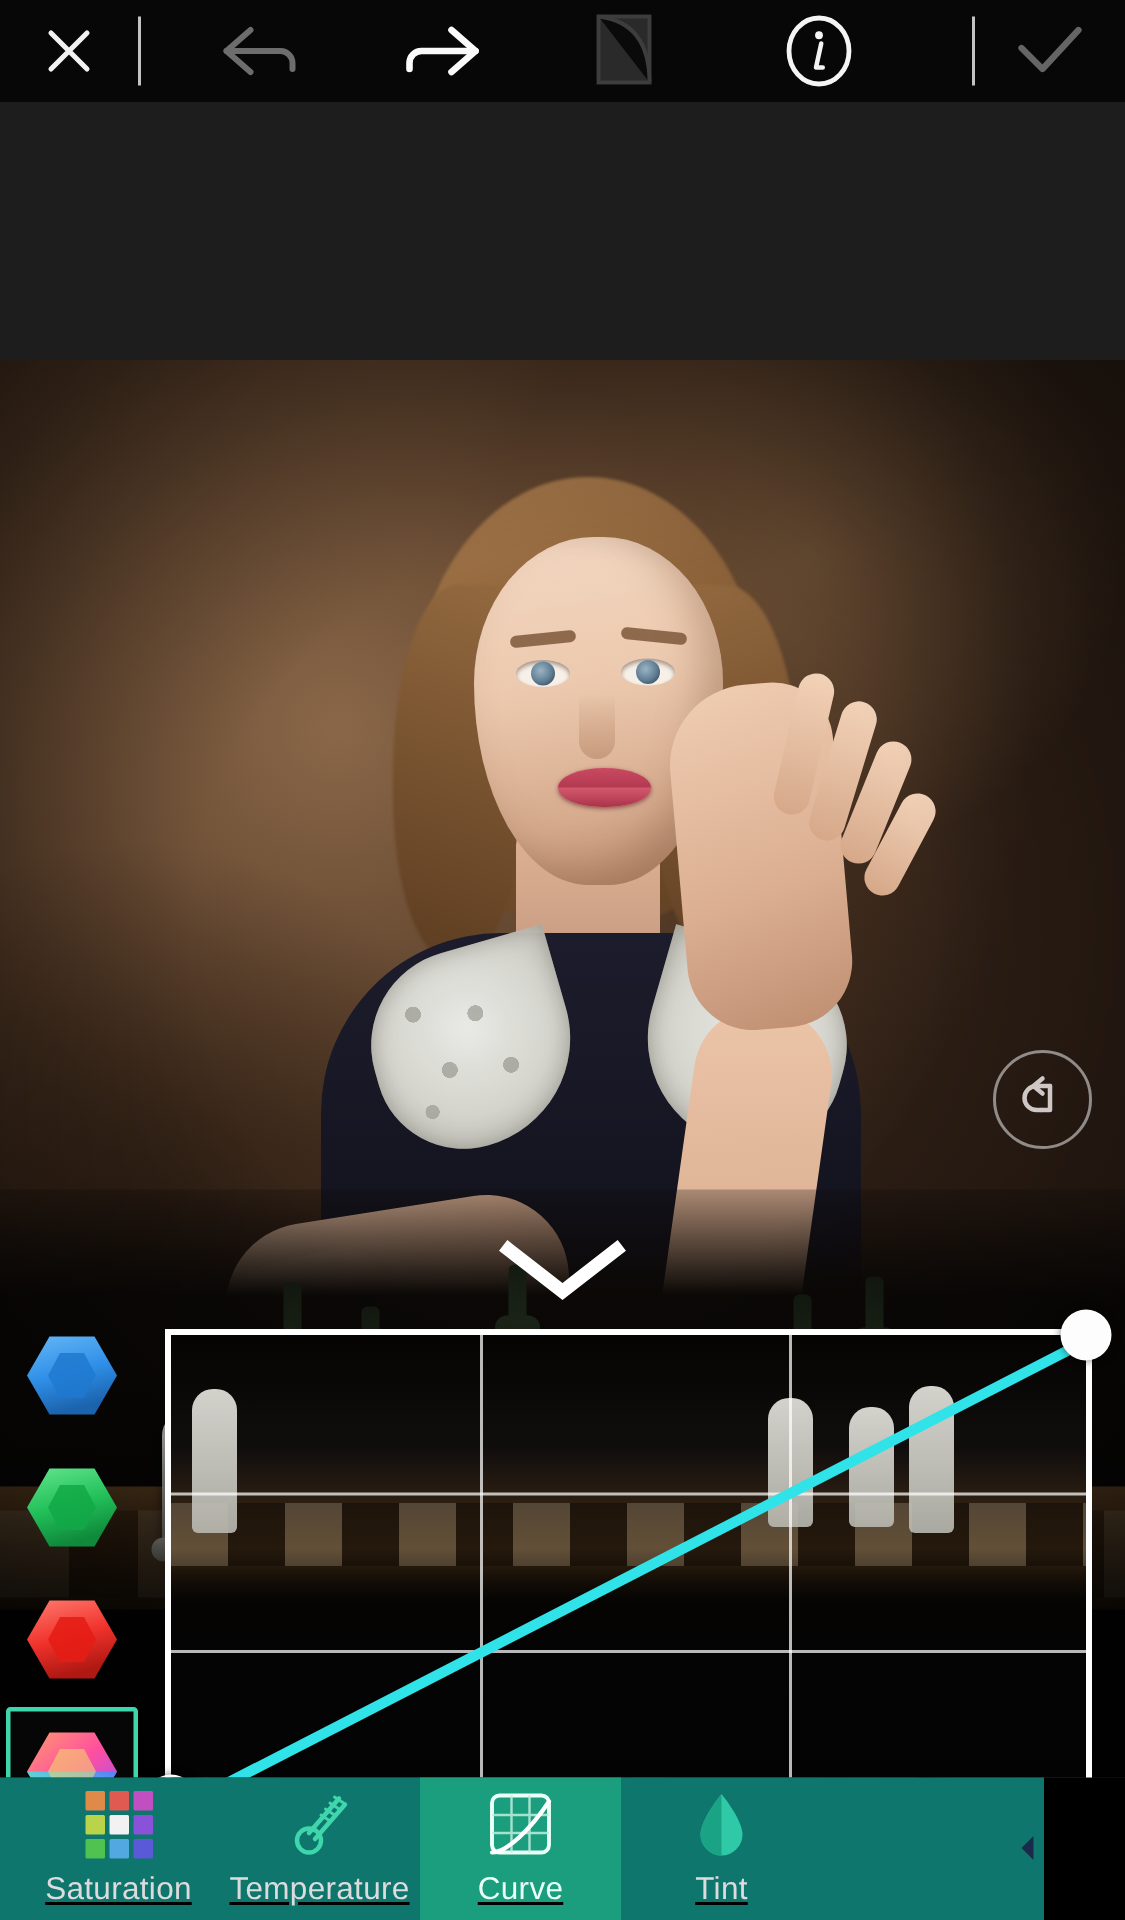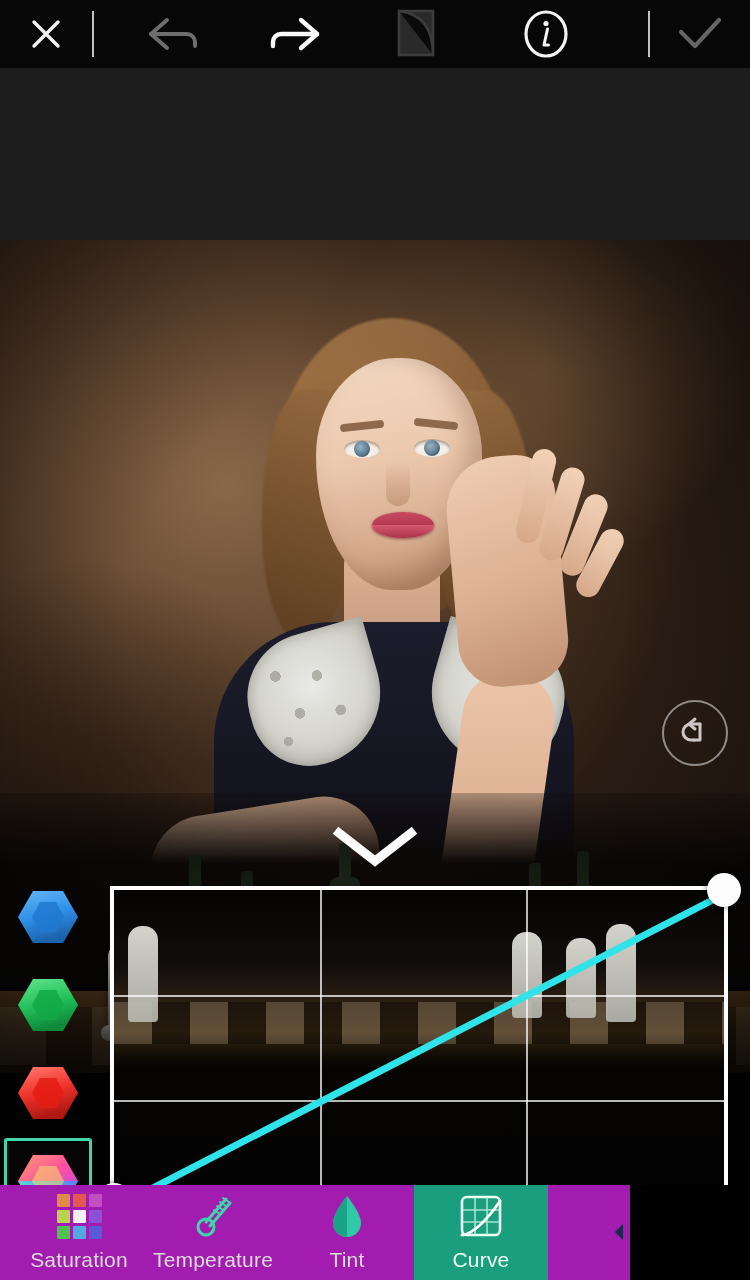--- a/index.html
+++ b/index.html
@@ -266,22 +266,22 @@
   .gridline{ position:absolute; background:rgba(255,255,255,.72); }
   #curve-svg{ position:absolute; inset:0; }
   .cp{
     position:absolute; width:34px; height:34px; border-radius:50%;
     background:#fdfdfd; box-shadow:0 0 6px rgba(0,0,0,.55);
     cursor:pointer;
   }
 
   
   #bottombar{
-    position:absolute; left:0; bottom:0; width:630px; height:95px;
-    background:#a21caf; display:flex; align-items:stretch;
+    position:absolute; left:0; bottom:0; width:696px; height:95px;
+    background:#0f766e; display:flex; align-items:stretch;text-decoration:underline;
   }
   .tool{
     flex:0 0 auto; width:134px; height:95px;
     display:flex; flex-direction:column; align-items:center; justify-content:center;
     gap:9px; cursor:pointer;
   }
   .tool .tlabel{ font-size:21px; color:#dcdcdc; letter-spacing:.2px; }
   .tool.active{ background:#1a9e7d; }
   .tool.active .tlabel{ color:#eafff8; }
   .tool-icon{ height:46px; display:flex; align-items:center; justify-content:center; }
@@ -542,39 +542,39 @@
       <svg width="46" height="44" viewBox="0 0 46 44">
         <path d="M36 5 L16 28" stroke="#3fd6ab" stroke-width="3" fill="none" stroke-linecap="round"></path>
         <path d="M40 9 L20 32" stroke="#3fd6ab" stroke-width="3" fill="none" stroke-linecap="round"></path>
         <circle cx="16" cy="33" r="8" fill="none" stroke="#3fd6ab" stroke-width="3"></circle>
         <path d="M33 4 L39 8 M30 8 L36 12 M27 12 L33 16 M24 16 L30 20" stroke="#3fd6ab" stroke-width="2" stroke-linecap="round"></path>
       </svg>
     </div>
     <div class="tlabel">Temperature</div>
   </div>
 
-  <div class="tool">
-    <div class="tool-icon">
-      <svg width="40" height="46" viewBox="0 0 40 46">
-        <path d="M20 3 C20 3 34 20 34 30 a14 14 0 0 1 -28 0 C6 20 20 3 20 3 Z" fill="#2fc9a8"></path>
-        <path d="M20 3 C20 3 6 20 6 30 a14 14 0 0 0 14 14 Z" fill="#1aa385"></path>
-      </svg>
-    </div>
-    <div class="tlabel">Tint</div>
-  </div>
-
   <div class="tool active">
     <div class="tool-icon">
       <svg width="46" height="46" viewBox="0 0 46 46">
         <rect x="4" y="4" width="38" height="38" rx="5" fill="none" stroke="#eafff8" stroke-width="2.6"></rect>
         <path d="M17 4 V42 M29 4 V42 M4 17 H42 M4 29 H42" stroke="#bfeedf" stroke-width="1.6" opacity=".85"></path>
         <path d="M4 42 C14 42 30 26 42 8" stroke="#ffffff" stroke-width="2.8" fill="none" stroke-linecap="round"></path>
       </svg>
     </div>
     <div class="tlabel">Curve</div>
   </div>
 
+  <div class="tool">
+    <div class="tool-icon">
+      <svg width="40" height="46" viewBox="0 0 40 46">
+        <path d="M20 3 C20 3 34 20 34 30 a14 14 0 0 1 -28 0 C6 20 20 3 20 3 Z" fill="#2fc9a8"></path>
+        <path d="M20 3 C20 3 6 20 6 30 a14 14 0 0 0 14 14 Z" fill="#1aa385"></path>
+      </svg>
+    </div>
+    <div class="tlabel">Tint</div>
+  </div>
+
   <div id="scroll-hint">
     <svg width="12" height="20" viewBox="0 0 12 20">
       <path d="M10 2 L2 10 L10 18 Z" fill="#1b2a4a"></path>
     </svg>
   </div>
 </div>
 
 </body></html>

